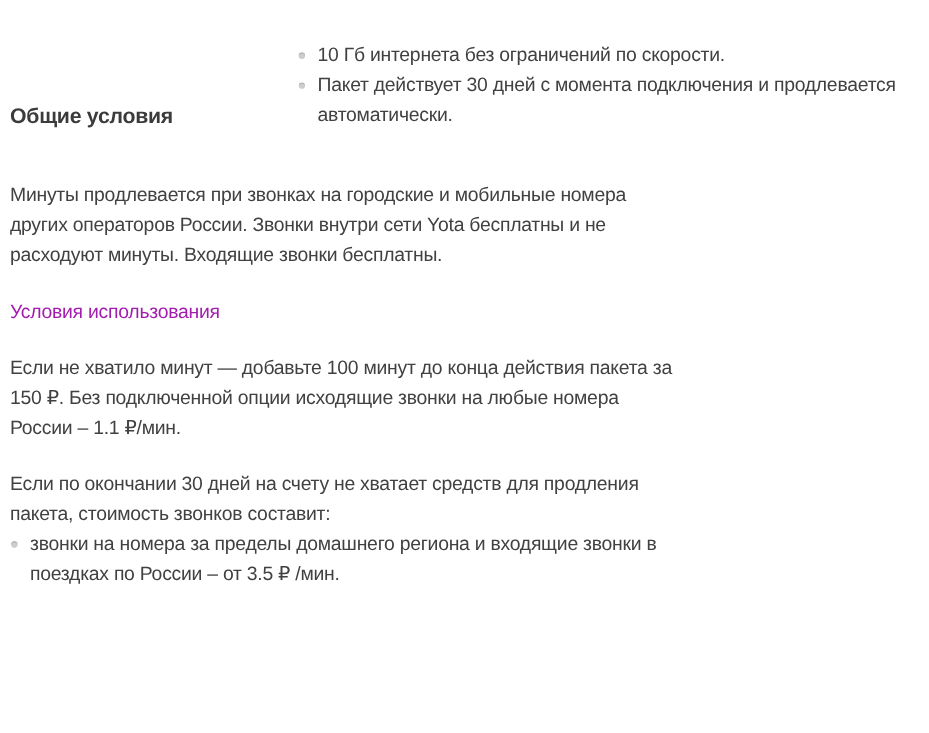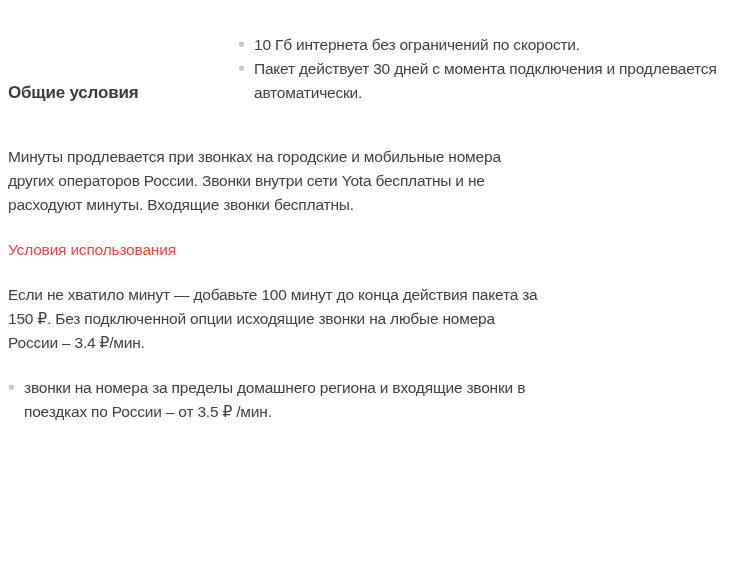--- a/index.html
+++ b/index.html
@@ -43,21 +43,21 @@
     width: 535px;
     flex: 0 0 535px;
   }
   .content p {
     margin: 0 0 21px 0;
   }
   .content p.tight {
     margin-bottom: 0;
   }
   .muted {
-    color: #ef4444;
+    color: #a21caf;
   }
   ul.bullets {
     margin: 0;
     padding: 0;
     list-style: none;
   }
   ul.bullets li {
     position: relative;
     padding-left: 16px;
     margin: 0;
@@ -94,21 +94,22 @@
           <span>Пакет действует 30 дней с момента подключения и продлевается автоматически.</span>
         </li>
       </ul>
     </div>
   </section>
 
   <section class="row">
     <div class="content">
       <p>Минуты продлевается при звонках на городские и мобильные номера других операторов России. Звонки внутри сети Yota бесплатны и не расходуют минуты. Входящие звонки бесплатны.</p>
       <p class="muted">Условия использования</p>
-      <p>Если не хватило минут — добавьте 100 минут до конца действия пакета за 150 ₽. Без подключенной опции исходящие звонки на любые номера России – 3.4 ₽/мин.</p>
+      <p>Если не хватило минут — добавьте 100 минут до конца действия пакета за 150 ₽. Без подключенной опции исходящие звонки на любые номера России – 1.1 ₽/мин.</p>
+      <p class="tight">Если по окончании 30 дней на счету не хватает средств для продления пакета, стоимость звонков составит:</p>
       <ul class="bullets">
         <li>
           <span class="dot"></span>
         </li>
         <li>
           <span class="dot"></span>
           <span>звонки на номера за пределы домашнего региона и входящие звонки в поездках по России – от 3.5 ₽ /мин.</span>
         </li>
       </ul>
     </div>

